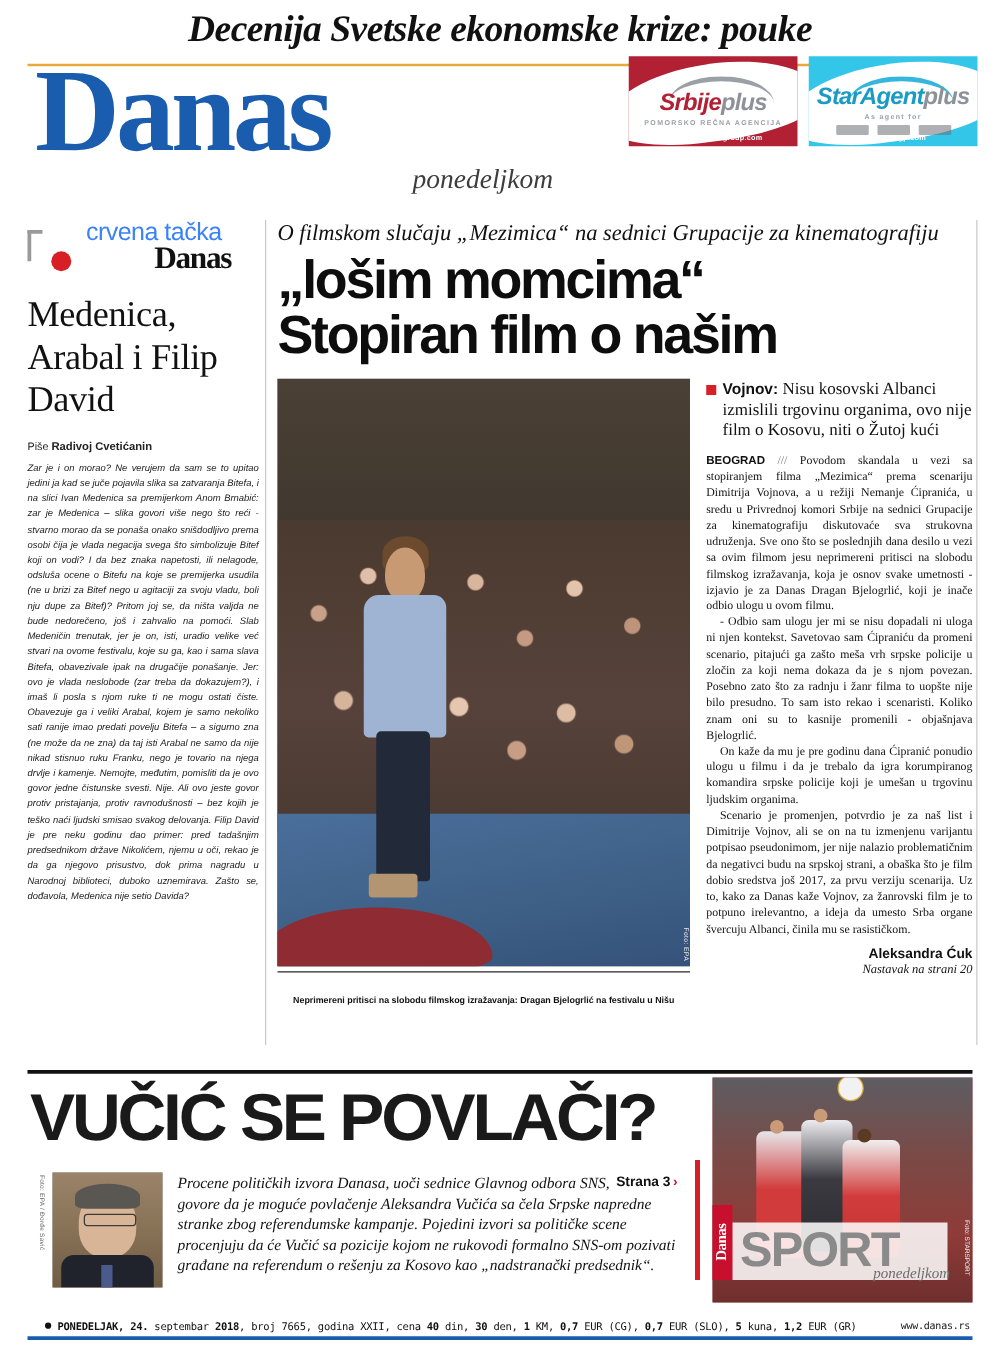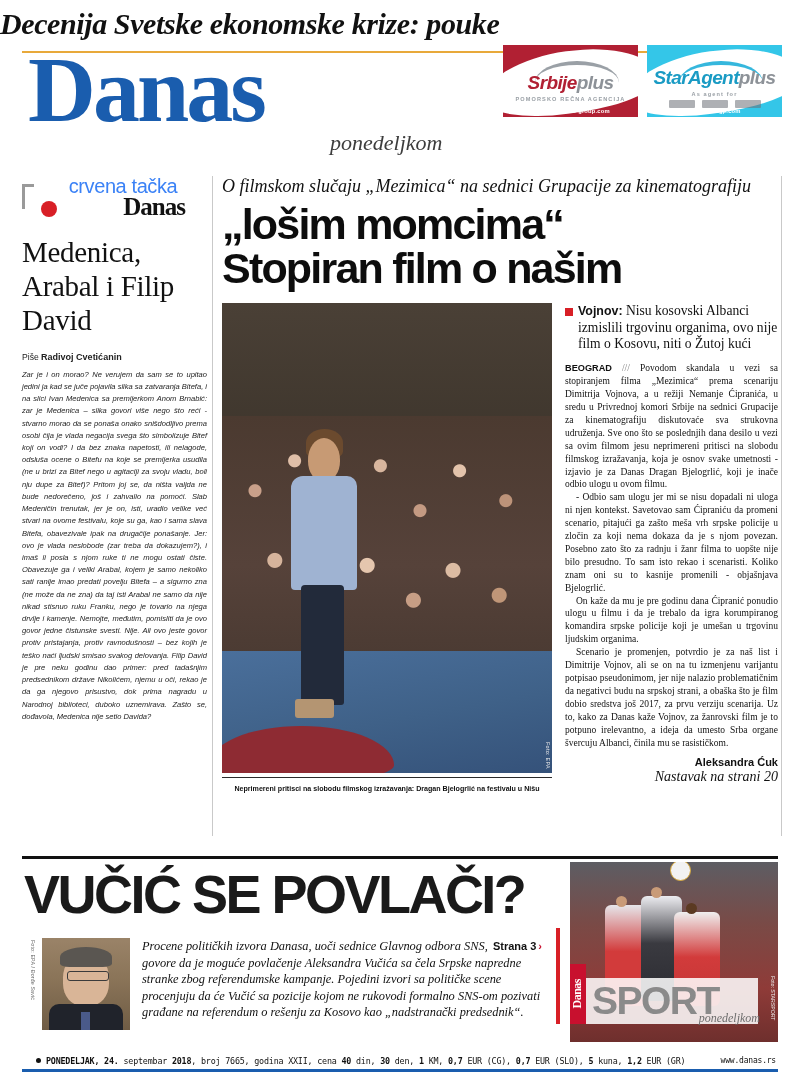--- a/index.html
+++ b/index.html
@@ -6,21 +6,21 @@
   body{
     width:800px;height:1085px;background:#ffffff;
     font-family:"Liberation Sans",sans-serif;
     color:#000;overflow:hidden;position:relative;
   }
   .page{width:800px;height:1085px;position:relative;box-sizing:border-box;}
 
   
   .promo{
     width:800px;height:48px;position:relative;
-    display:flex;align-items:center;justify-content:flex-start;
+    display:flex;align-items:center;justify-content:center;
   }
   .promo-title{
     font-family:"Liberation Serif",serif;
     font-style:italic;font-weight:700;font-size:30px;
     letter-spacing:-0.4px;color:#111;white-space:nowrap;
   }
   .promo-rule{
     position:absolute;left:22px;right:22px;top:51px;height:2px;background:#e8a93a;
   }
   .strana1617{
@@ -133,21 +133,21 @@
   .photo{
     position:absolute;left:0;top:0;width:330px;height:470px;overflow:hidden;
     background:#3a3128;
   }
   .photo-credit{
     position:absolute;right:1px;bottom:4px;font-size:5.4px;color:#e8e8e8;
     writing-mode:vertical-rl;letter-spacing:.3px;
   }
   .caption{
     position:absolute;left:0;top:474px;width:330px;
-    border-top:1px solid #2a2a2a;padding-top:7px;
+    border-top:1px solid #2a2a2a;padding-top:18px;
     font-size:7.1px;font-weight:700;color:#111;text-align:center;line-height:1.3;
   }
   .rcol{position:absolute;left:343px;top:0;width:213px;}
   .lead{
     font-family:"Liberation Serif",serif;font-size:13.6px;line-height:1.24;
     color:#111;position:relative;padding-left:13px;
   }
   .lead-sq{
     position:absolute;left:0;top:5px;width:8px;height:8px;background:#d81f26;
   }
@@ -159,21 +159,21 @@
   .rbody p{margin:0;text-indent:11px;}
   .rbody p.first{text-indent:0;}
   .rbody .city{font-family:"Liberation Sans",sans-serif;font-weight:700;font-size:9.2px;}
   .rbody .slashes{color:#777;}
   .sig{
     text-align:right;font-family:"Liberation Sans",sans-serif;font-weight:700;
     font-size:11px;margin-top:7px;color:#111;
   }
   .sig-sub{
     text-align:right;font-family:"Liberation Serif",serif;font-style:italic;
-    font-size:14px;color:#111;margin-top:1px;
+    font-size:10px;color:#111;margin-top:1px;
   }
   .vdiv2{position:absolute;left:781px;top:0;width:1px;height:660px;background:#c9c9c9;}
 
   
   .botrule{position:absolute;left:22px;top:856px;width:756px;height:3px;background:#111;}
   .bottom{position:absolute;left:0;top:866px;width:800px;height:185px;}
   .vucic-head{
     position:absolute;left:24px;top:-2px;
     font-family:"Liberation Sans",sans-serif;font-weight:700;
     font-size:53px;letter-spacing:-2.5px;color:#1a1a1a;

